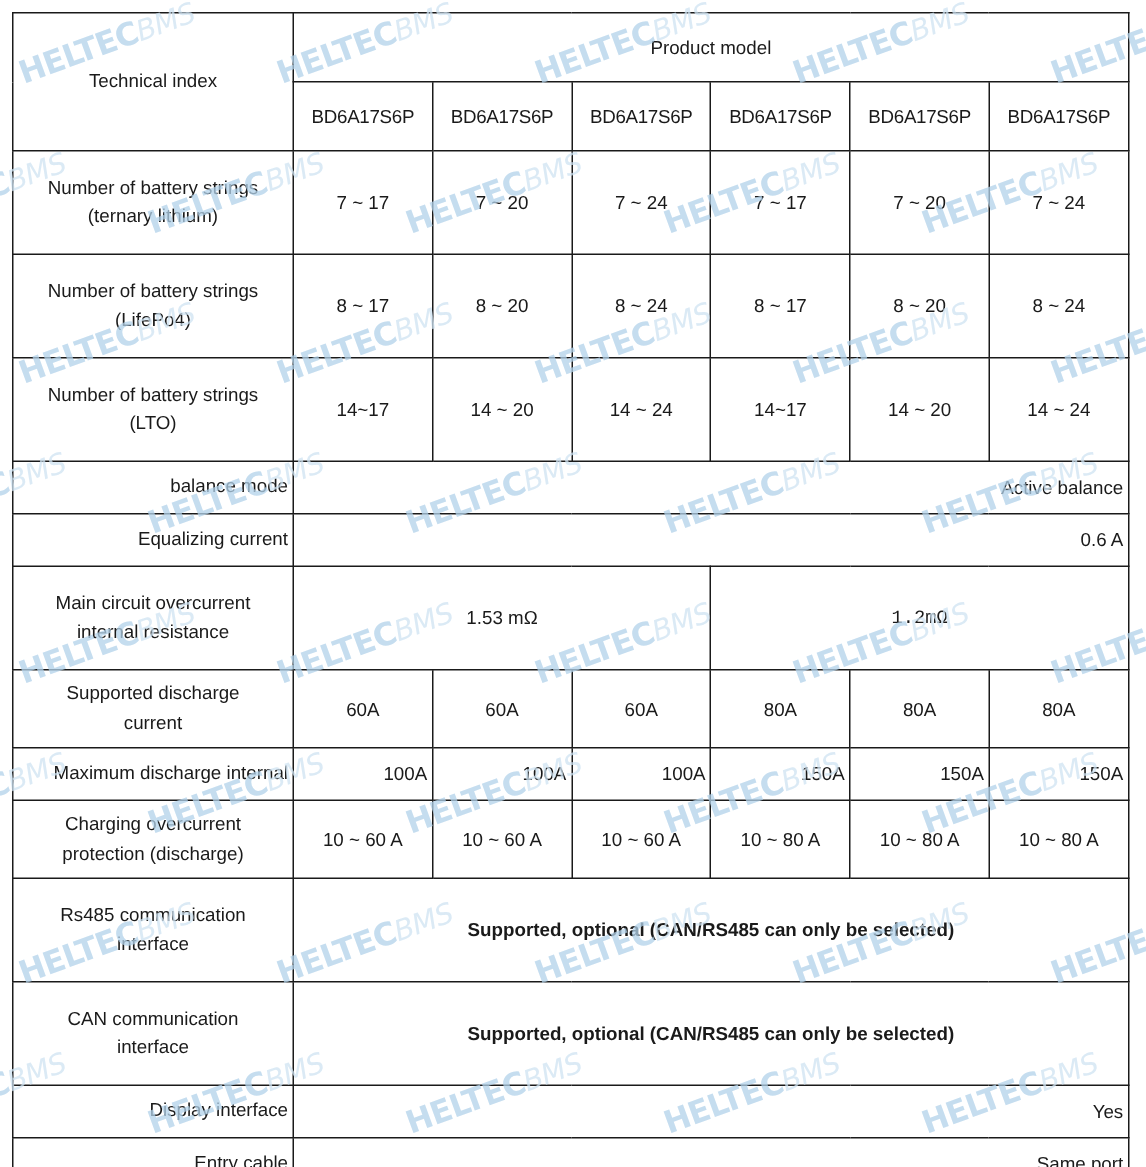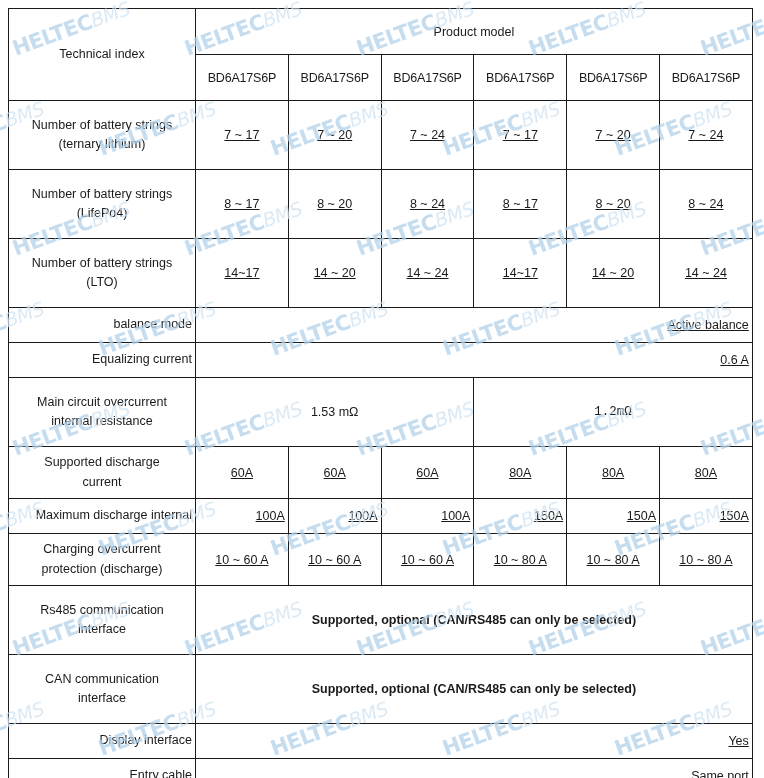--- a/index.html
+++ b/index.html
@@ -91,21 +91,20 @@
   td.model-name {
     font-weight: normal;
     font-size: 11px;
     letter-spacing: -0.2px;
   }
   td.prodmodel {
     font-size: 12.5px;
   }
   td.val {
     font-size: 12.5px;
-    text-decoration: underline;
   }
   td.span-left {
     text-align: left;
     padding-left: 10px;
     font-size: 12.5px;
     font-weight: bold;
   }
   td.res-left {
     text-align: center;
     vertical-align: top;

